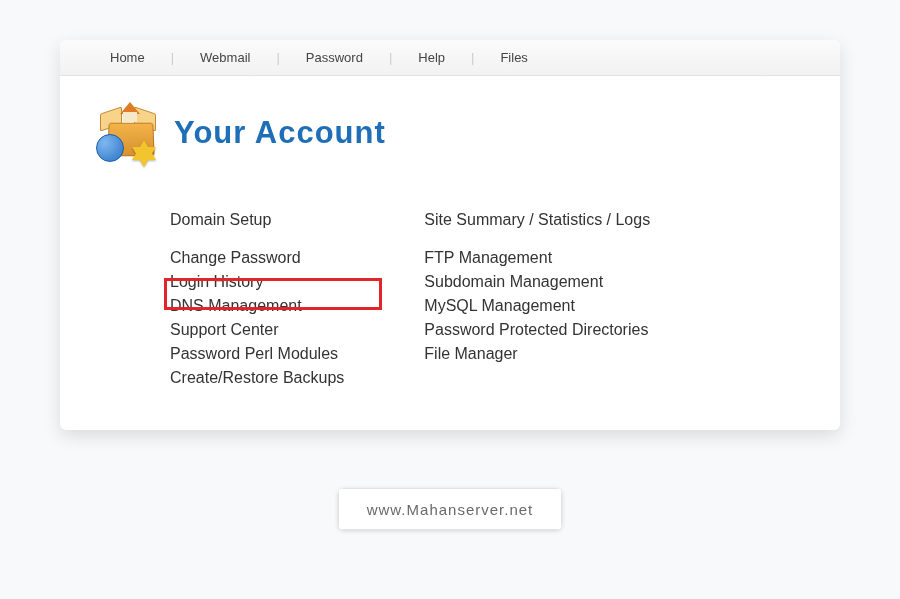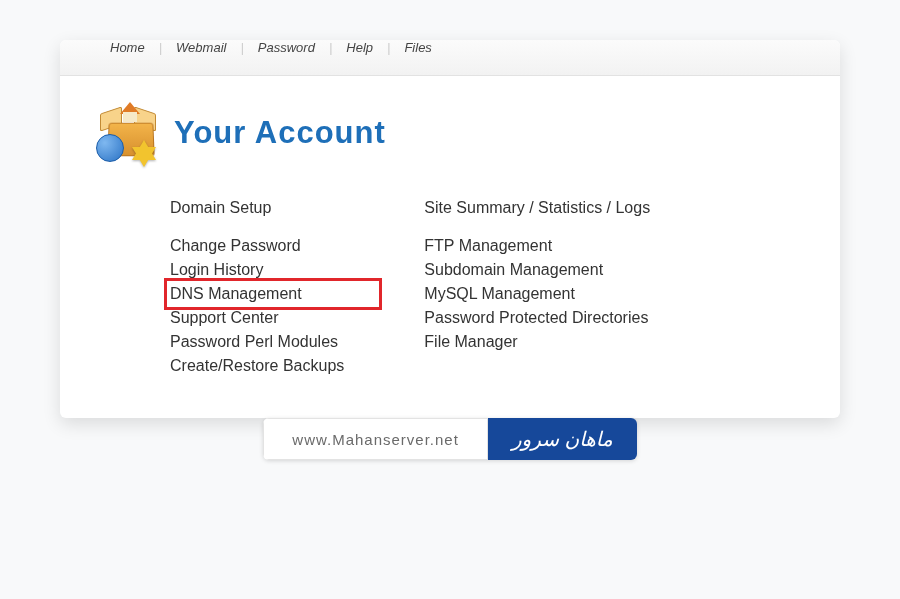--- a/index.html
+++ b/index.html
@@ -18,24 +18,23 @@
     background: #ffffff;
     border-radius: 6px;
     box-shadow: 0 6px 18px rgba(0,0,0,0.12);
     overflow: hidden;
   }
   .topnav {
     background: linear-gradient(to bottom, #fbfbfb, #f2f2f2);
     border-bottom: 1px solid #e2e2e2;
     height: 36px;
     display: flex;
-    align-items: flex-start;
+    align-items: center;
     padding: 0 36px;
-    gap: 0;
-    font-style: italic;
+    gap: 12px;
   }
   .topnav .nav-item {
     font-size: 13px;
     color: #444;
     padding: 0 14px;
     position: relative;
     cursor: pointer;
   }
   .topnav .sep {
     color: #ccc;
@@ -148,27 +147,29 @@
     flex-direction: column;
     font-size: 16px;
     color: #333;
   }
   .link {
     padding: 3px 0;
     cursor: pointer;
   }
   .link.group-head {
     margin-bottom: 14px;
+    margin-top: 12px;
   }
   .highlight-box {
     position: absolute;
     border: 3px solid #e1262b;
     pointer-events: none;
   }
   .watermark-bar {
+    margin-top: 58px;
     display: flex;
     align-items: stretch;
     height: 42px;
     border-radius: 6px;
     overflow: hidden;
     box-shadow: 0 1px 4px rgba(0,0,0,0.15);
   }
   .wm-left {
     background: #ffffff;
     color: #6a6a6a;
@@ -243,14 +244,13 @@
       </div>
     </div>
 
     <div class="highlight-box" id="highlight" style="left: 104px; top: 202px; width: 218.312px; height: 32px;"></div>
 
   </div>
 </div>
 
 <div class="watermark-bar">
   <div class="wm-left">www.Mahanserver.net</div>
-  <div class="wm-right">ماهان سرور</div>
 </div>
 
 </body></html>

